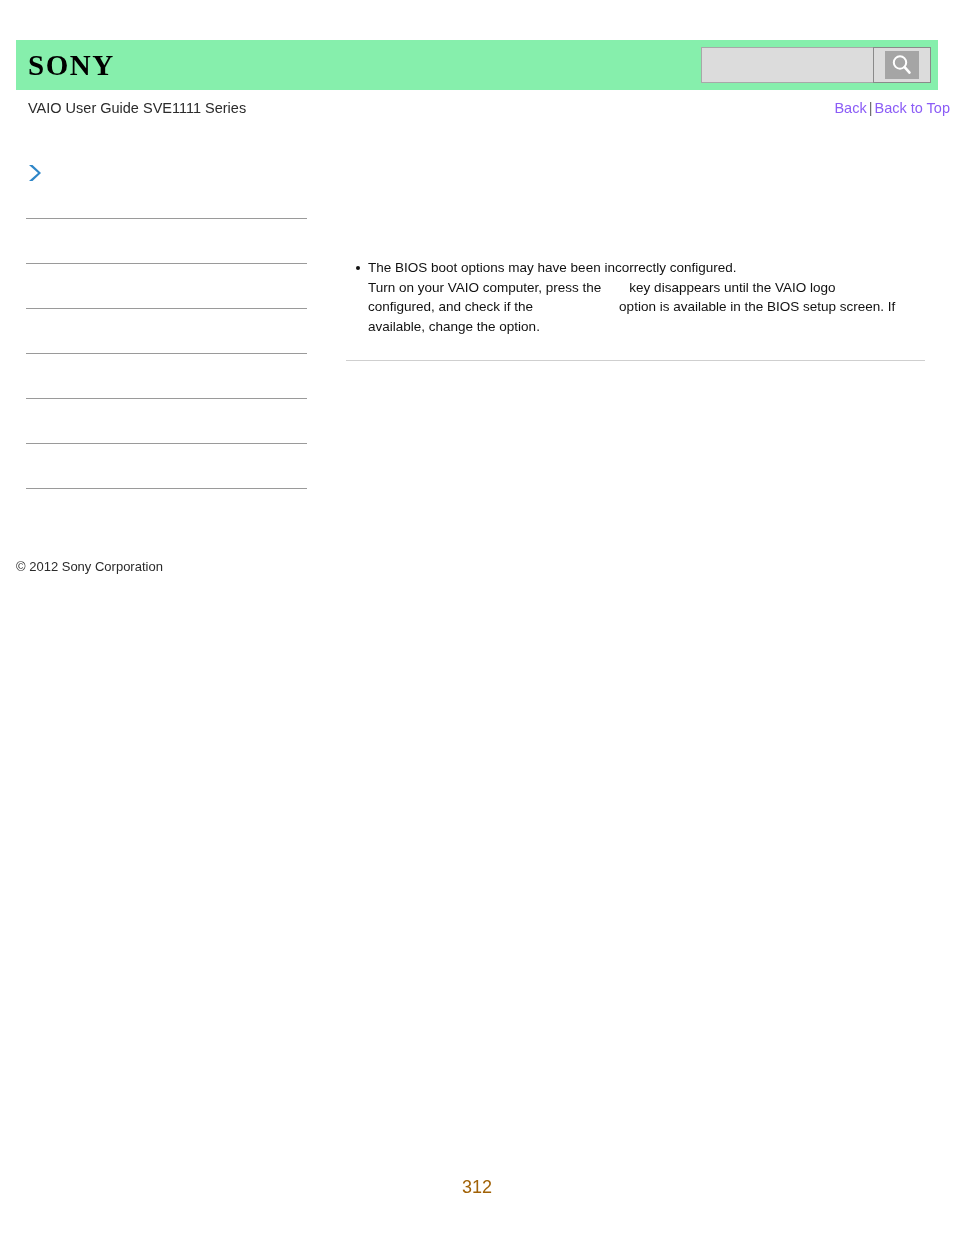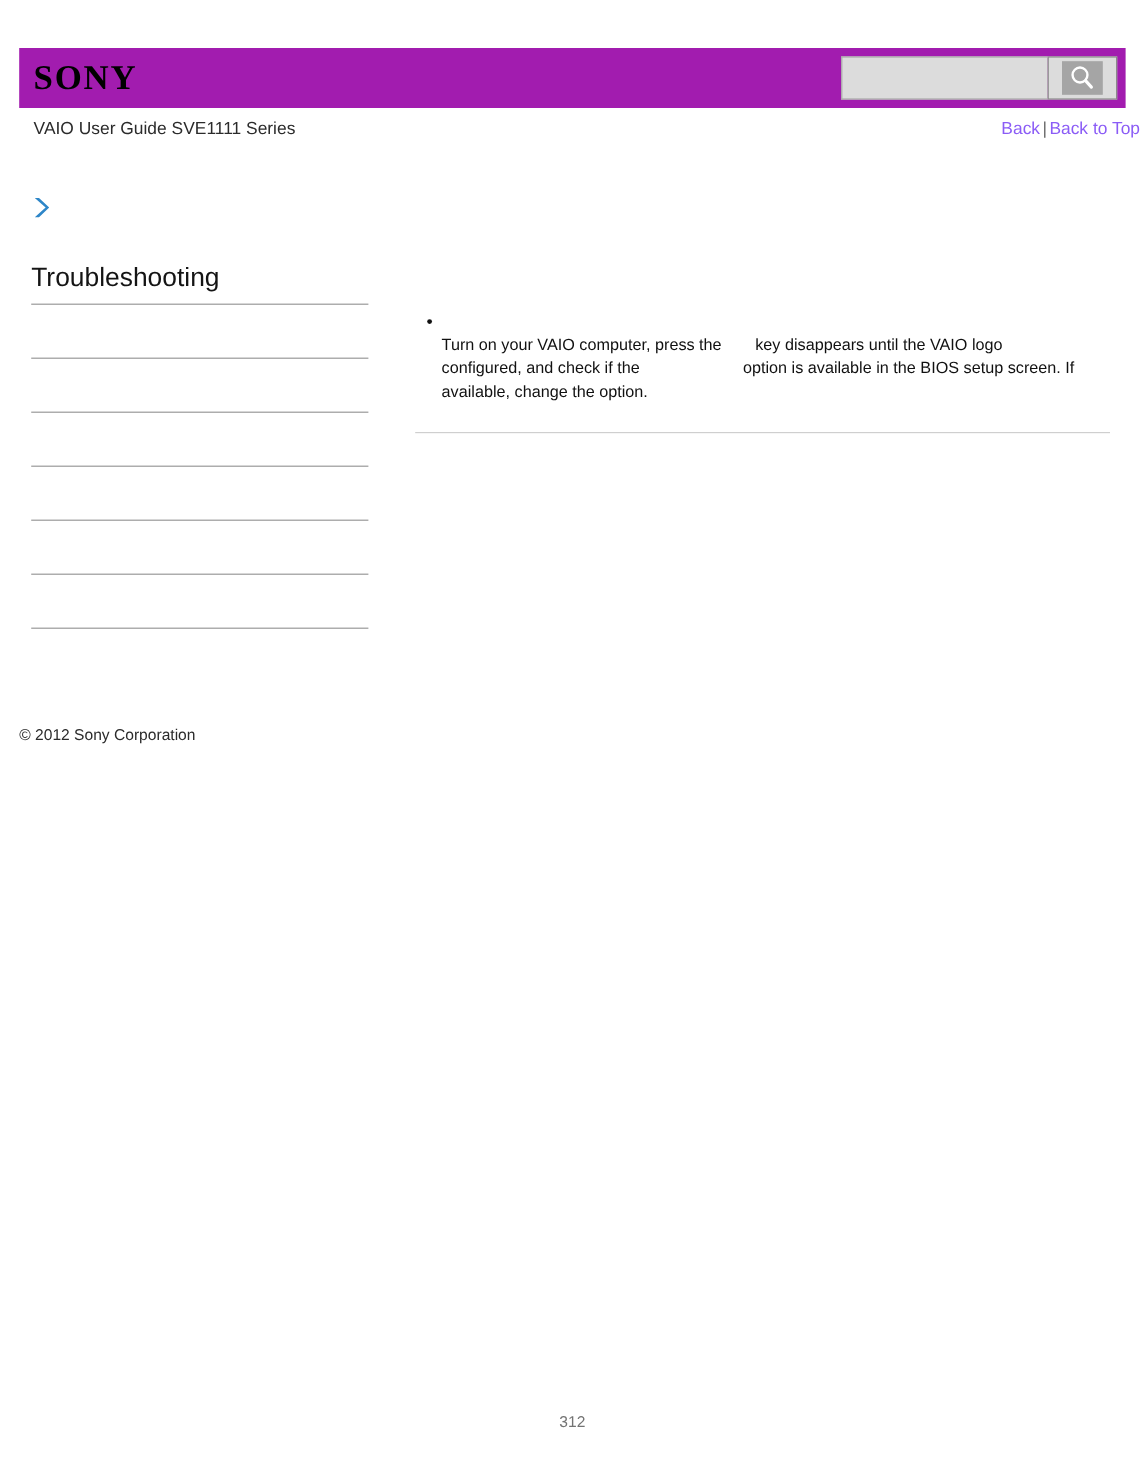--- a/index.html
+++ b/index.html
@@ -16,21 +16,21 @@
     overflow: hidden;
   }
 
   
   .header-band {
     position: absolute;
     left: 16px;
     top: 40px;
     width: 922px;
     height: 50px;
-    background: #a21caf;
+    background: #86efac;
     box-sizing: border-box;
   }
   .sony-logo {
     position: absolute;
     left: 12px;
     top: 6px;
     font-family: "Liberation Serif", serif;
     font-weight: bold;
     font-size: 29px;
     letter-spacing: 1.5px;
@@ -163,21 +163,20 @@
     background: #9a9a9a;
   }
 
   
   .copyright {
     position: absolute;
     left: 16px;
     top: 559px;
     font-size: 13px;
     color: #2b2b2b;
-    margin-top: 46px;
   }
 
   
   .content {
     position: absolute;
     left: 346px;
     top: 258px;
     width: 580px;
   }
   .content ul {
@@ -216,22 +215,22 @@
     background: #cfcfcf;
   }
 
   
   .page-number {
     position: absolute;
     left: 0;
     top: 1177px;
     width: 954px;
     text-align: center;
-    font-size: 13px;
-    color: #737373;
+    font-size: 18px;
+    color: #a16207;
   }
 </style>
 </head>
 <body>
 
 <div class="header-band">
   <div class="sony-logo">SONY</div>
 
   <div class="search-wrap">
     <input class="search-input" type="text" value="" placeholder="" style="">
@@ -253,21 +252,20 @@
   </div>
 </div>
 
 <div class="chevron">
   <svg width="18" height="20" viewBox="0 0 18 20" aria-hidden="true">
     <path d="M3 2 L12 10 L3 18 L6.5 18 L15 10 L6.5 2 Z" fill="#2e86c8"></path>
   </svg>
 </div>
 
 <div class="sidebar">
-  <h1 class="sidebar-heading">Troubleshooting</h1>
   <div class="sidebar-rule"></div>
 
   <div class="sidebar-item">
     <span class="sidebar-item-label"></span>
     <span class="sidebar-item-rule"></span>
   </div>
   <div class="sidebar-item">
     <span class="sidebar-item-label"></span>
     <span class="sidebar-item-rule"></span>
   </div>
@@ -287,21 +285,21 @@
     <span class="sidebar-item-label"></span>
     <span class="sidebar-item-rule"></span>
   </div>
 </div>
 
 <div class="copyright">© 2012 Sony Corporation</div>
 
 <div class="content">
   <ul>
     <li>
-      <br>
+      <span>The BIOS boot options may have been incorrectly configured.</span><br>
       <span>Turn on your VAIO computer, press the</span><span class="inline-gap-key"></span><span>key disappears until the VAIO logo</span><br>
       <span>configured, and check if the</span><span class="inline-gap-option"></span><span>option is available in the BIOS setup screen. If</span><br>
       <span>available, change the option.</span>
     </li>
   </ul>
   <div class="content-rule"></div>
 </div>
 
 <div class="page-number">312</div>
 

